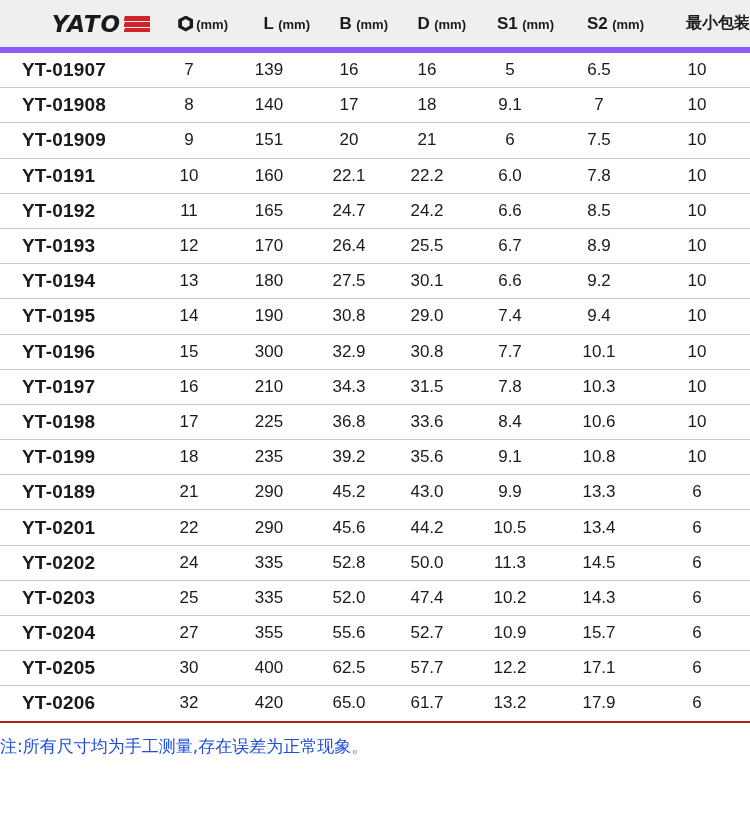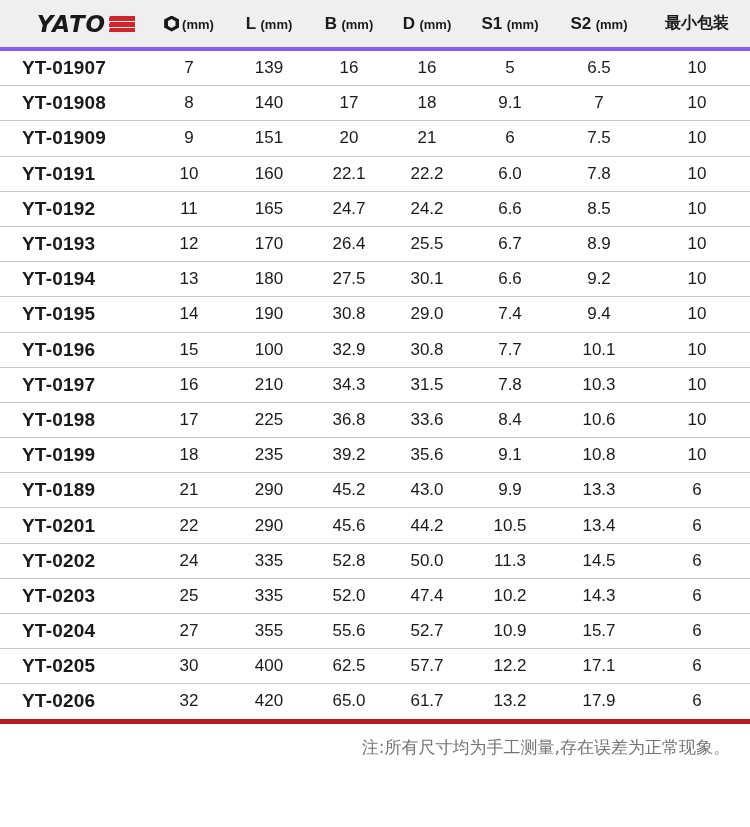--- a/index.html
+++ b/index.html
@@ -38,25 +38,25 @@
   col.c5 { width: 88px; }
   col.c6 { width: 90px; }
   col.c7 { width: 106px; }
 
   
   tr.head {
     background: #efefef;
   }
   tr.head th {
     height: 47px;
-    border-bottom: 4px solid #8b5cf6;
+    border-bottom: 6px solid #8b5cf6;
     font-weight: bold;
     font-size: 16px;
     vertical-align: middle;
-    text-align: center;
+    text-align: right;
     white-space: nowrap;
   }
   .logo-cell {
     text-align: left;
     padding-left: 22px !important;
   }
   .logo {
     display: inline-flex;
     align-items: center;
     gap: 3px;
@@ -130,29 +130,29 @@
     vertical-align: middle;
   }
   tbody tr td.code {
     text-align: left;
     padding-left: 22px;
     font-weight: bold;
     font-size: 19px;
     letter-spacing: 0.2px;
   }
   tbody tr:last-child td {
-    border-bottom: 5px solid #b91c1c;
+    border-bottom: 2px solid #b91c1c;
   }
 
   .footnote {
     margin-top: 12px;
-    text-align: right;
+    text-align: left;
     font-size: 17px;
     font-family: "DejaVu Sans", sans-serif;
-    color: #737373;
+    color: #1d4ed8;
     padding-right: 20px;
   }
 </style>
 </head>
 <body>
 
 <div class="sheet">
   <table class="spec">
     <colgroup>
       <col class="c0">
@@ -281,21 +281,21 @@
           <td>190</td>
           <td>30.8</td>
           <td>29.0</td>
           <td>7.4</td>
           <td>9.4</td>
           <td>10</td>
         </tr>
         <tr>
           <td class="code">YT-0196</td>
           <td>15</td>
-          <td>100</td>
+          <td>300</td>
           <td>32.9</td>
           <td>30.8</td>
           <td>7.7</td>
           <td>10.1</td>
           <td>10</td>
         </tr>
         <tr>
           <td class="code">YT-0197</td>
           <td>16</td>
           <td>210</td>

